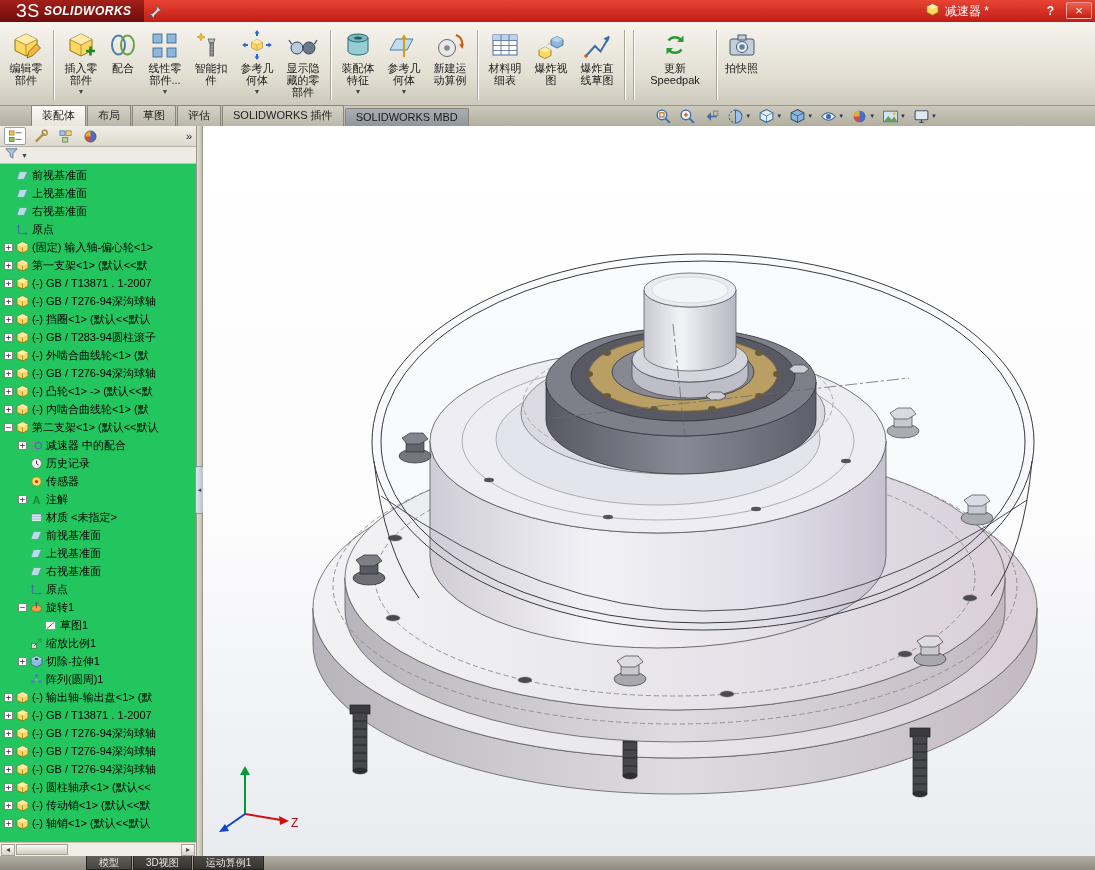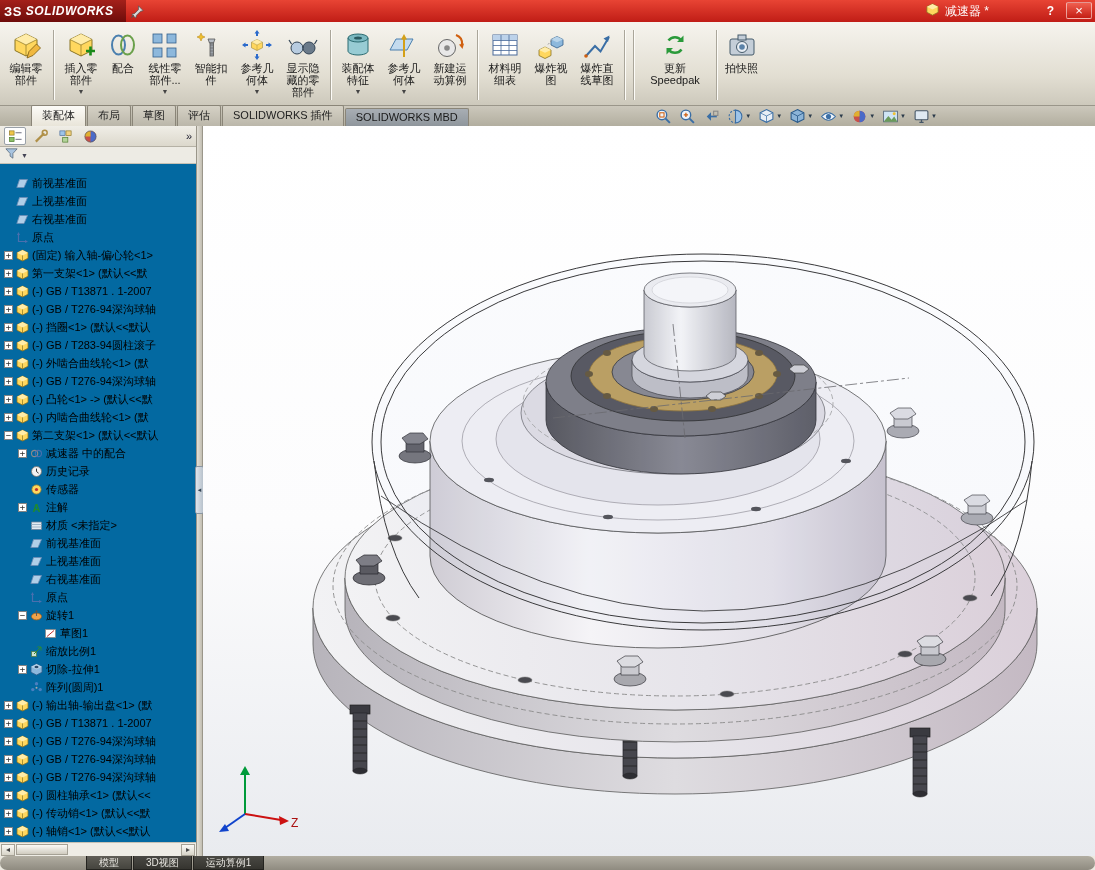--- a/index.html
+++ b/index.html
@@ -3,21 +3,21 @@
 <meta charset="utf-8">
 <style>
 *{margin:0;padding:0;box-sizing:border-box;}
 html,body{width:1095px;height:870px;overflow:hidden;}
 body{font-family:"Liberation Sans","DejaVu Sans",sans-serif;font-size:12px;background:#ece9e0;}
 .app{position:relative;width:1095px;height:870px;background:#ece9e0;}
 
 
 .titlebar{position:absolute;top:0;left:0;right:0;height:22px;background:linear-gradient(#e84434,#c01d16);display:flex;align-items:center;color:#fff;z-index:30;}
 .logo{height:22px;padding:0 12px 0 4px;background:linear-gradient(#a4201a,#6e0c0a);display:flex;align-items:center;gap:4px;font-style:italic;font-weight:bold;letter-spacing:.5px;font-size:12px;white-space:nowrap;}
-.logo-mark{font-style:normal;font-weight:bold;font-size:13px;color:#fff;}
+.logo-mark{font-style:normal;font-weight:normal;font-size:18px;color:#fff;margin-left:12px;}
 .menus{display:flex;height:22px;margin-left:8px;align-items:center;}
 .menu{padding:3px 8px;font-size:12px;white-space:nowrap;color:#fff;}
 .menu.first{background:linear-gradient(#f4f2ec,#d4d0c4);color:#1a1a1a;border:1px solid #8a8578;border-radius:2px;margin-right:3px;padding:1px 9px;}
 .pin{margin-left:4px;display:flex;align-items:center;}
 .doc-title{margin-left:auto;display:flex;align-items:center;gap:5px;margin-right:106px;font-size:12px;white-space:nowrap;}
 .win-controls{position:absolute;right:3px;top:2px;display:flex;gap:8px;align-items:center;}
 .help-btn{color:#fff;font-weight:bold;font-size:12px;padding:0 4px;}
 .close-btn{width:26px;height:17px;background:linear-gradient(#f06050,#c41e14);border:1px solid #ffffff88;border-radius:2px;color:#fff;display:flex;align-items:center;justify-content:center;font-size:13px;line-height:13px;}
 
 
@@ -44,37 +44,37 @@
 
 .main{position:absolute;top:126px;left:0;width:1095px;height:730px;display:flex;z-index:10;}
 .left-panel{width:197px;background:#f6f5f1;border-right:1px solid #9a968a;display:flex;flex-direction:column;flex:0 0 197px;}
 .panel-tabs{height:21px;background:linear-gradient(#f0eee7,#dcd8cc);border-bottom:1px solid #b5b1a5;display:flex;align-items:center;gap:3px;padding:0 4px;}
 .ptab{width:22px;height:18px;display:flex;align-items:center;justify-content:center;border:1px solid transparent;border-radius:2px;}
 .ptab.active{background:#fff;border:1px solid #99a0a8;}
 .picon{width:15px;height:15px;}
 .chev{margin-left:auto;font-size:11px;color:#223;}
 .filter-row{height:17px;display:flex;align-items:center;padding:0 4px;background:#edebe4;border-bottom:1px solid #c5c1b5;gap:2px;}
 .fdd{font-size:7px;color:#445;}
-.tree{flex:1;background:#0369a1;overflow:hidden;padding-top:10px;}
+.tree{flex:1;background:#22c55e;overflow:hidden;padding-top:2px;}
 .trow{display:flex;align-items:center;height:18px;white-space:nowrap;font-size:11px;color:#000;overflow:hidden;}
 .exp{width:9px;height:9px;border:1px solid #848484;background:#fff;font-size:9px;line-height:7px;text-align:center;margin-right:3px;flex:0 0 9px;color:#333;font-family:"DejaVu Sans Mono",monospace;}
 .exp.none{visibility:hidden;}
 .ticon{width:13px;height:13px;margin-right:3px;flex:0 0 13px;}
 .tlabel{overflow:hidden;text-overflow:clip;}
 .hscroll{height:14px;background:#efede6;border-top:1px solid #c5c1b5;display:flex;align-items:center;padding:0 1px;}
 .sbtn{width:14px;height:12px;font-size:8px;display:flex;align-items:center;justify-content:center;background:linear-gradient(#fbfaf6,#d8d4c8);border:1px solid #a5a195;color:#444;}
 .strack{flex:1;height:12px;display:flex;align-items:center;}
 .sthumb{width:52px;height:11px;background:linear-gradient(#fbfaf6,#d0ccc0);border:1px solid #a5a195;margin-left:1px;}
 .splitter{width:6px;background:linear-gradient(90deg,#e2dfd6,#c2beb2);border-right:1px solid #9a968a;position:relative;flex:0 0 6px;}
 .split-handle{position:absolute;top:340px;left:-2px;width:9px;height:48px;background:linear-gradient(90deg,#dfe5ec,#b8c2cc);border:1px solid #8a96a2;border-radius:2px;font-size:7px;color:#345;display:flex;align-items:center;justify-content:center;}
 .viewport{flex:1;position:relative;background:linear-gradient(180deg,#ffffff 0%,#fcfcfd 55%,#e9ebef 100%);overflow:hidden;}
 .model{position:absolute;left:0;top:0;width:892px;height:730px;}
 
 
-.bottombar{position:absolute;top:856px;left:0;right:0;height:14px;background:linear-gradient(#b2aea2,#8f8b80);display:flex;align-items:stretch;padding-left:86px;gap:1px;z-index:30;border-radius:7px;}
+.bottombar{position:absolute;top:856px;left:0;right:0;height:14px;background:linear-gradient(#b2aea2,#8f8b80);display:flex;align-items:stretch;padding-left:86px;gap:1px;z-index:30;}
 .btab{padding:0 12px;font-size:10px;display:flex;align-items:center;background:linear-gradient(#4a4944,#35342f);color:#e8e6e0;border:1px solid #24231f;border-top:none;white-space:nowrap;}
 .btab.active{background:linear-gradient(#605e57,#45443e);}
 </style>
 </head>
 <body>
 
 <div class="app">
 
   <div class="titlebar">
     <div class="logo">

